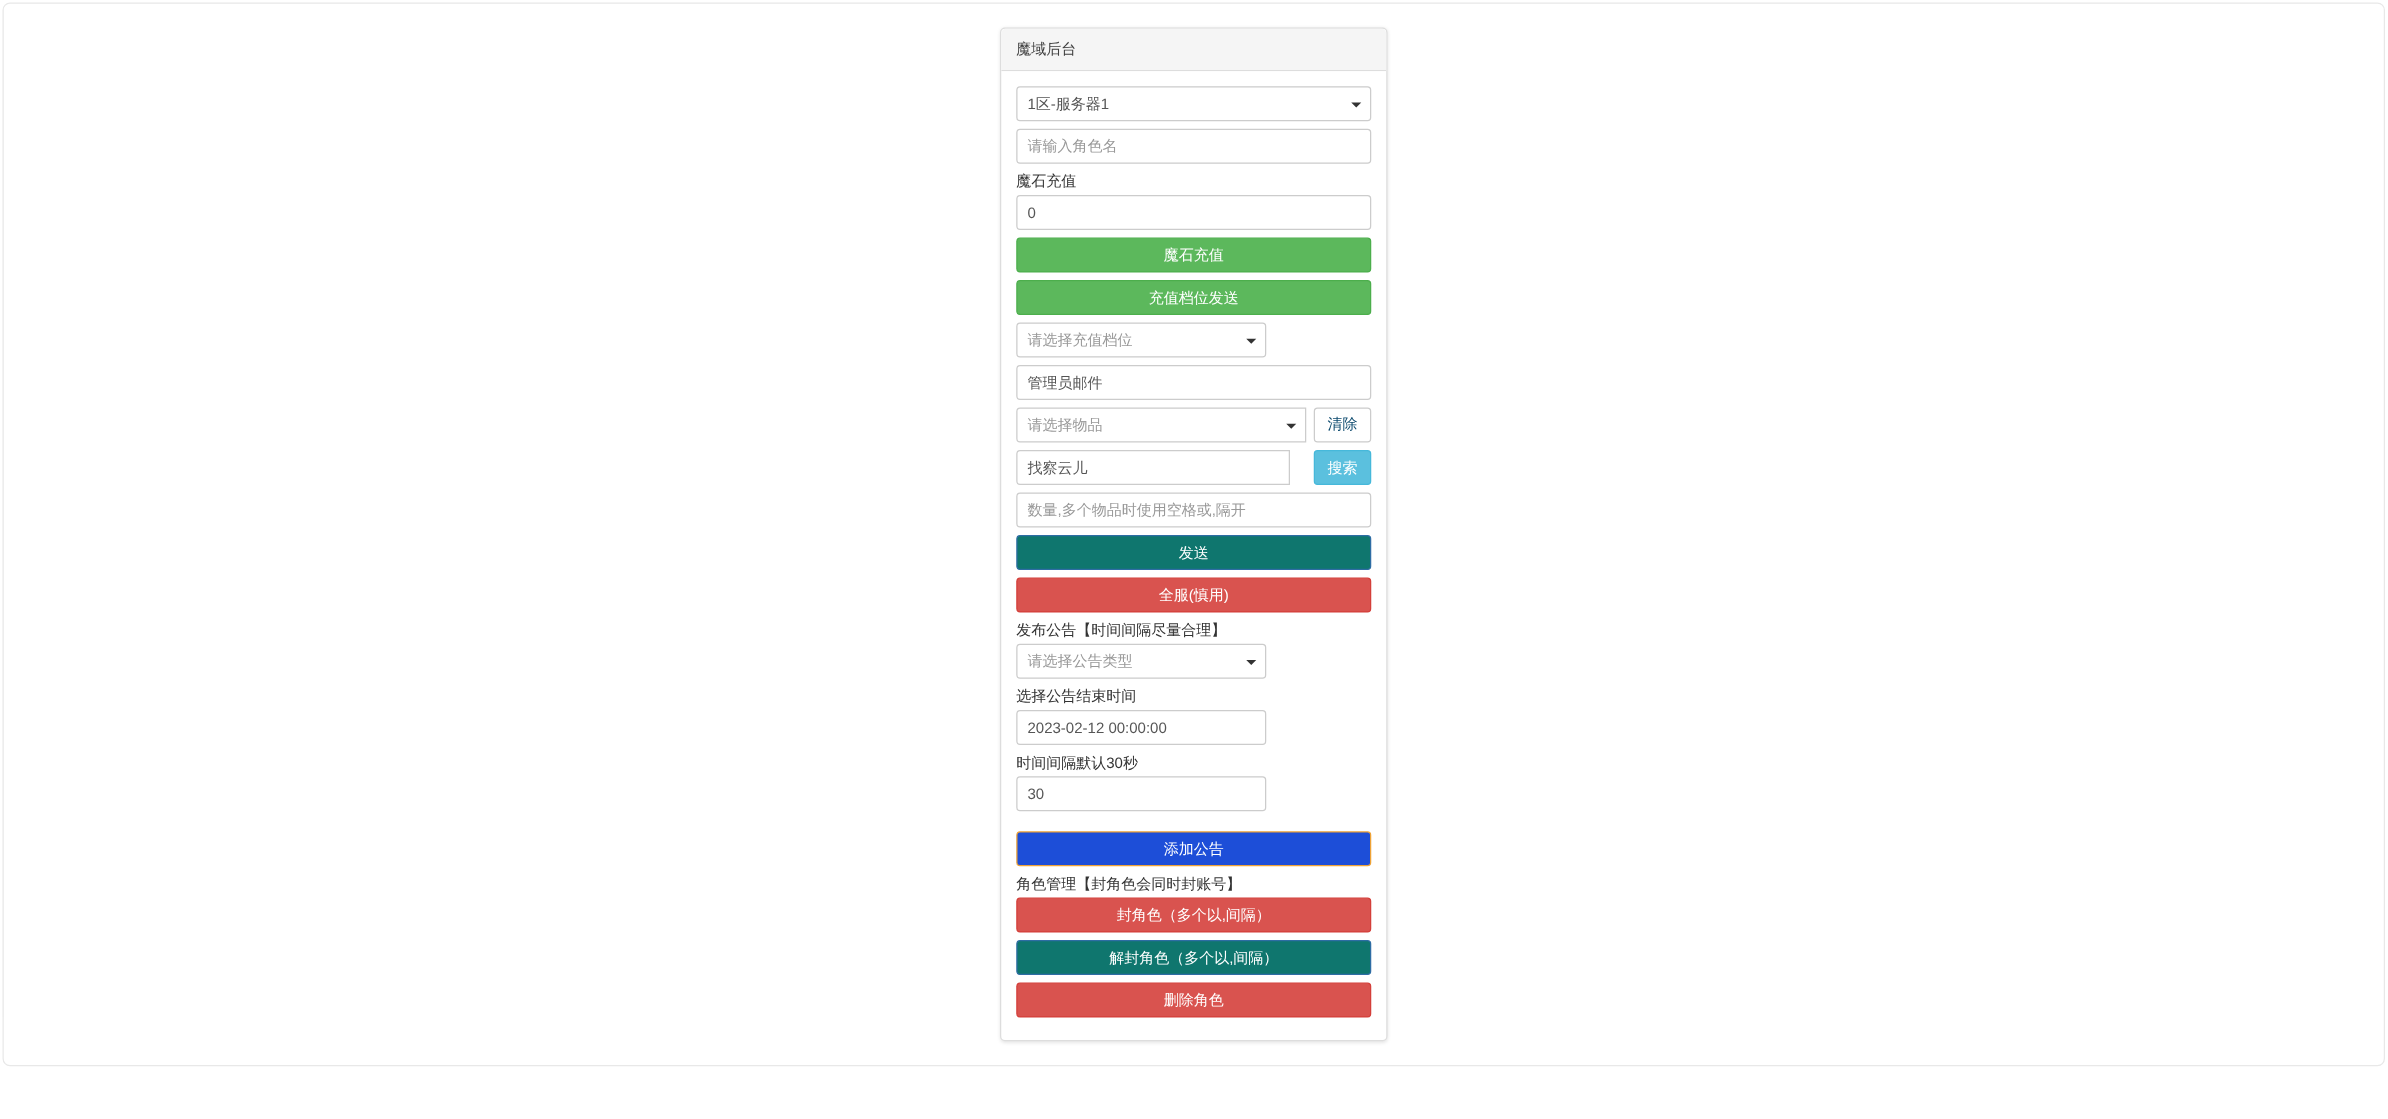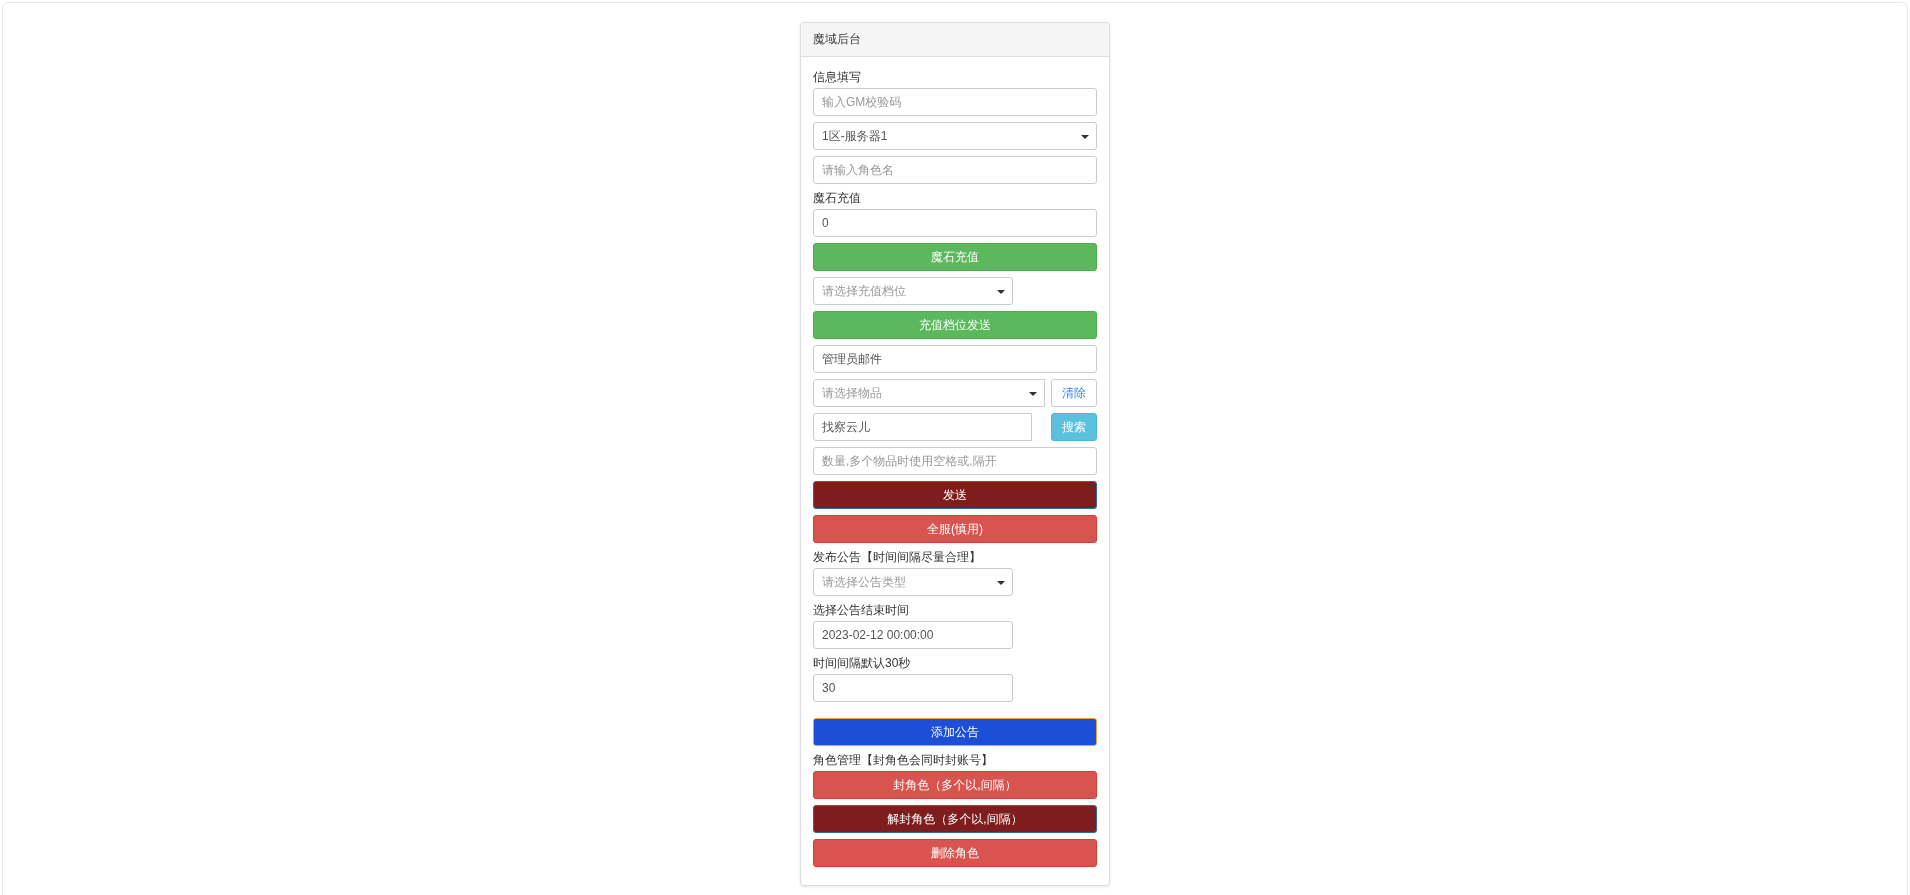--- a/index.html
+++ b/index.html
@@ -65,23 +65,23 @@
     text-align: center;
     white-space: nowrap;
     border-radius: 3px;
     border: 1px solid transparent;
     color: #fff;
     cursor: pointer;
     line-height: 1.2;
     height: 28px;
   }
   .btn-block { width: 100%; }
-  .btn-default { background: #fff; color: #3b82f6; border-color: #ccc; }
+  .btn-default { background: #fff; color: #0c4a6e; border-color: #ccc; font-family: Liberation Mono, monospace; }
   .btn-success { background: #5cb85c; border-color: #4cae4c; }
-  .btn-primary { background: #7f1d1d; border-color: #2e6da4; }
+  .btn-primary { background: #0f766e; border-color: #2e6da4; }
   .btn-danger  { background: #d9534f; border-color: #d43f3a; }
   .btn-info    { background: #5bc0de; border-color: #46b8da; }
   .btn-warning { background: #1d4ed8; border-color: #eea236; }
   .narrow { width: 200px; }
   .select-wrap { position: relative; }
   .select-wrap::after {
     content: "";
     position: absolute;
     right: 8px;
     top: 50%;
@@ -96,46 +96,42 @@
 </style>
 </head>
 <body>
 
 <div class="outer">
   <div class="panel">
     <div class="panel-heading">魔域后台</div>
     <div class="panel-body">
 
       <div class="group">
-        <label>信息填写</label>
-        <input class="form-control" placeholder="输入GM校验码" style="">
-      </div>
-      <div class="group">
         <div class="select-wrap">
           <input class="form-control" readonly="" value="1区-服务器1" style="">
         </div>
       </div>
       <div class="group">
         <input class="form-control" placeholder="请输入角色名" style="">
       </div>
 
       <div class="group">
         <label>魔石充值</label>
         <input class="form-control" value="0" style="">
       </div>
       <div class="group">
         <button class="btn btn-success btn-block">魔石充值</button>
       </div>
       <div class="group">
+        <button class="btn btn-success btn-block">充值档位发送</button>
+      </div>
+      <div class="group">
         <div class="select-wrap narrow">
           <input class="form-control" readonly="" placeholder="请选择充值档位" style="">
         </div>
-      </div>
-      <div class="group">
-        <button class="btn btn-success btn-block">充值档位发送</button>
       </div>
 
       <div class="group">
         <input class="form-control" value="管理员邮件" style="">
       </div>
       <div class="group input-group">
         <div class="select-wrap" style="flex:1;">
           <input class="form-control" readonly="" style="width: 100%;" placeholder="请选择物品">
         </div>
         <button class="btn btn-default" style="margin-left:6px;border-radius:3px;">清除</button>

